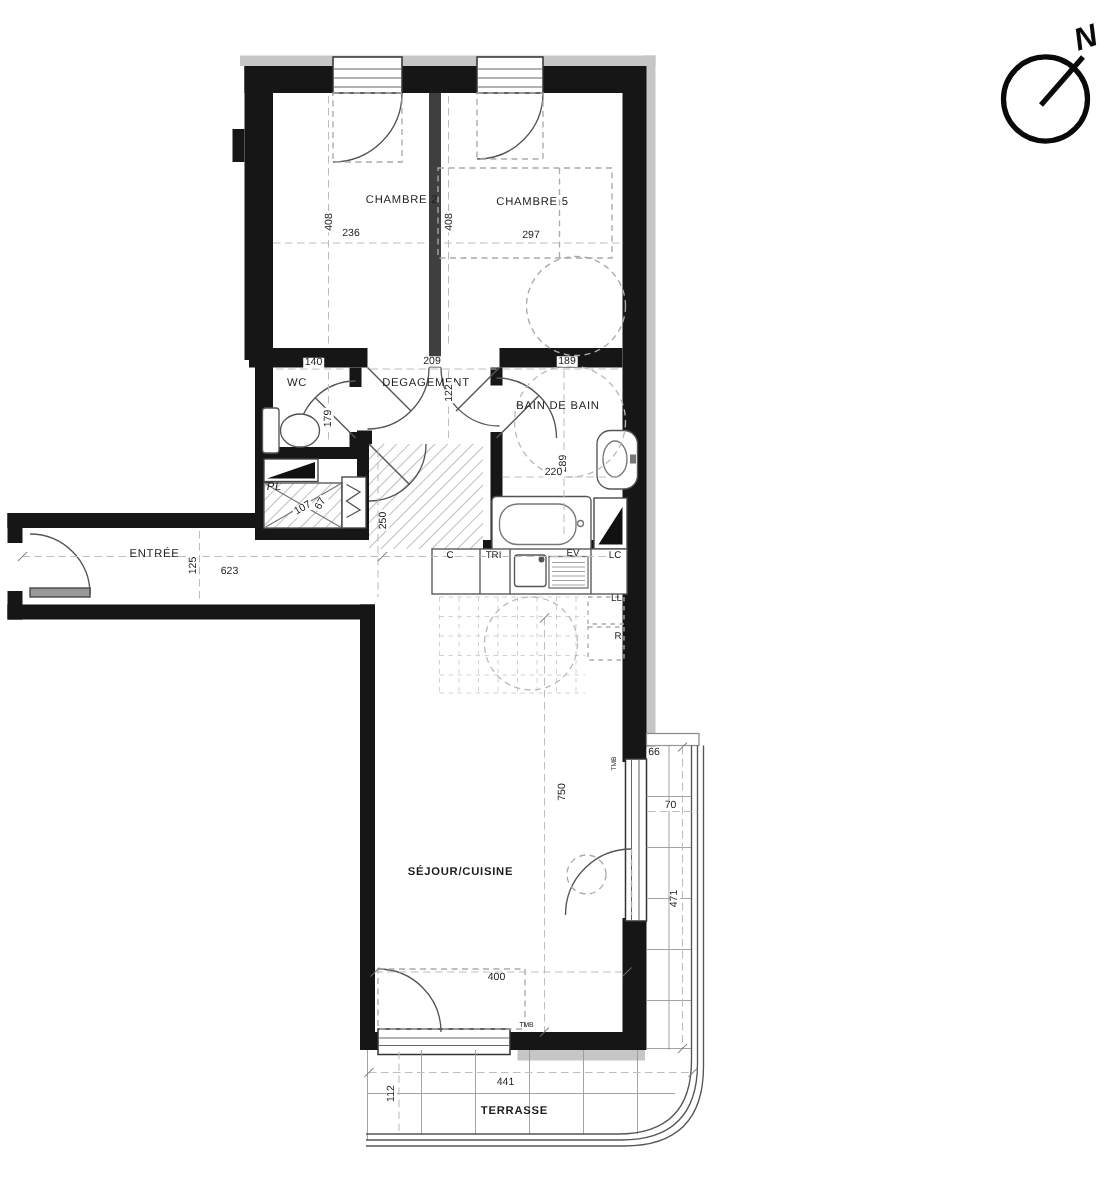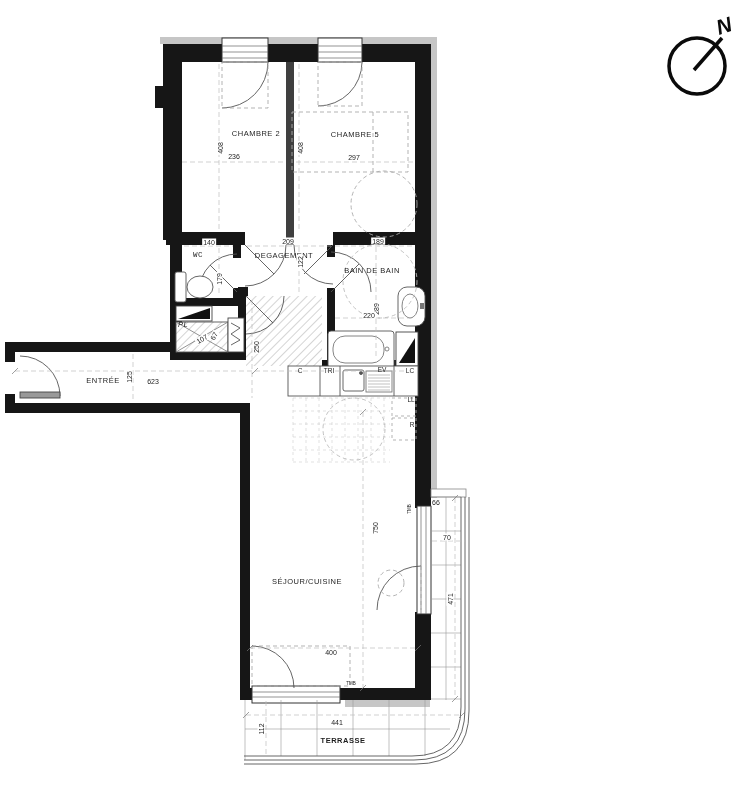--- a/index.html
+++ b/index.html
@@ -255,28 +255,28 @@
     </g>
   </g>
 
   <g fill="none" stroke="#0a0a0a" stroke-width="3.5">
     <circle cx="697" cy="66" r="28"></circle>
     <line x1="694" y1="70" x2="722" y2="38"></line>
   </g>
 </svg>
 
 <div id="labels">
-      <span class="lbl room" style="left: 256px; top: 133px; transform: translate(-50%, -50%) rotate(0deg);">CHAMBRE 2</span>
+      <span class="lbl room" style="left: 268px; top: 133px; transform: translate(-50%, -50%) rotate(0deg);">CHAMBRE 2</span>
       <span class="lbl room" style="left: 355px; top: 134px; transform: translate(-50%, -50%) rotate(0deg);">CHAMBRE 5</span>
-      <span class="lbl room" style="left: 198px; top: 255px; transform: translate(-50%, -50%) rotate(0deg); font-family: Liberation Mono, monospace;">WC</span>
+      <span class="lbl room" style="left: 198px; top: 255px; transform: translate(-50%, -50%) rotate(0deg);">WC</span>
       <span class="lbl room" style="left: 284px; top: 255px; transform: translate(-50%, -50%) rotate(0deg);">DEGAGEMENT</span>
       <span class="lbl room" style="left: 372px; top: 270px; transform: translate(-50%, -50%) rotate(0deg);">BAIN DE BAIN</span>
       <span class="lbl room" style="left: 183px; top: 324px; transform: translate(-50%, -50%) rotate(0deg); font-style: italic;">PL</span>
-      <span class="lbl room" style="left: 103px; top: 380px; transform: translate(-50%, -50%) rotate(0deg);">ENTRÉE</span>
-      <span class="lbl room" style="left: 307px; top: 581px; transform: translate(-50%, -50%) rotate(0deg);">SÉJOUR/CUISINE</span>
+      <span class="lbl room" style="left: 103px; top: 369px; transform: translate(-50%, -50%) rotate(0deg);">ENTRÉE</span>
+      <span class="lbl room" style="left: 307px; top: 581px; transform: translate(-50%, -50%) rotate(0deg); font-weight: bold;">SÉJOUR/CUISINE</span>
       <span class="lbl room" style="left: 343px; top: 740px; transform: translate(-50%, -50%) rotate(0deg); font-weight: bold;">TERRASSE</span>
       <span class="lbl dim" style="left: 220px; top: 148px; transform: translate(-50%, -50%) rotate(-90deg);">408</span>
       <span class="lbl dim" style="left: 234px; top: 156px; transform: translate(-50%, -50%) rotate(0deg);">236</span>
       <span class="lbl dim" style="left: 300px; top: 148px; transform: translate(-50%, -50%) rotate(-90deg);">408</span>
       <span class="lbl dim" style="left: 354px; top: 157px; transform: translate(-50%, -50%) rotate(0deg);">297</span>
       <span class="lbl dim" style="left: 209px; top: 242px; transform: translate(-50%, -50%) rotate(0deg);">140</span>
       <span class="lbl dim" style="left: 288px; top: 241px; transform: translate(-50%, -50%) rotate(0deg);">209</span>
       <span class="lbl dim" style="left: 378px; top: 241px; transform: translate(-50%, -50%) rotate(0deg);">189</span>
       <span class="lbl dim" style="left: 219px; top: 279px; transform: translate(-50%, -50%) rotate(-90deg);">179</span>
       <span class="lbl dim" style="left: 300px; top: 262px; transform: translate(-50%, -50%) rotate(-90deg);">122</span>

